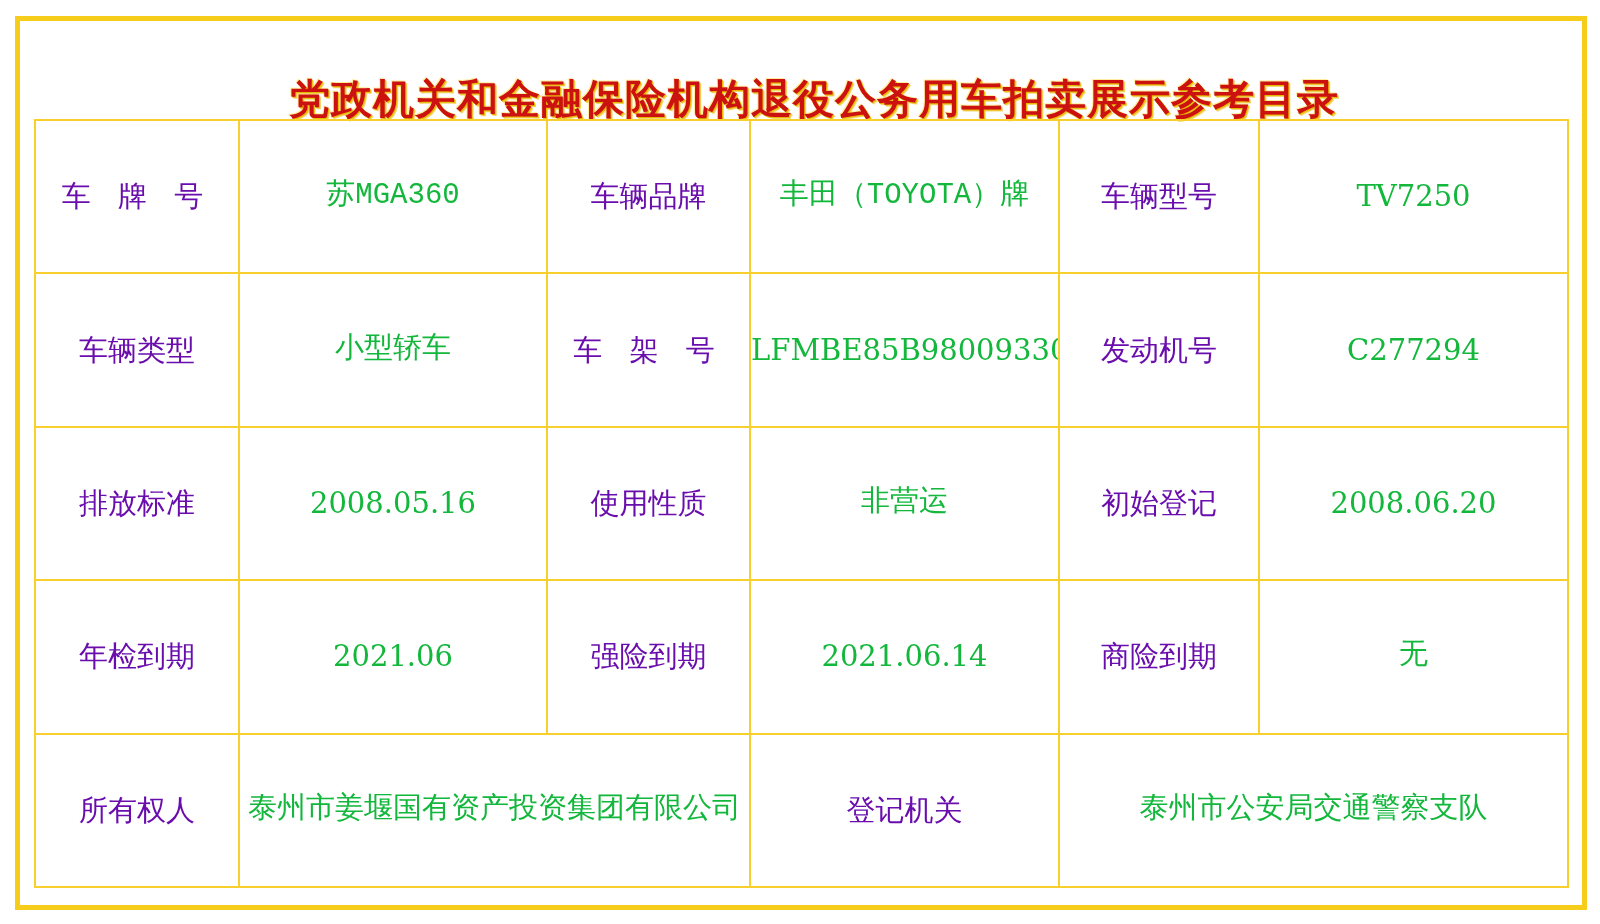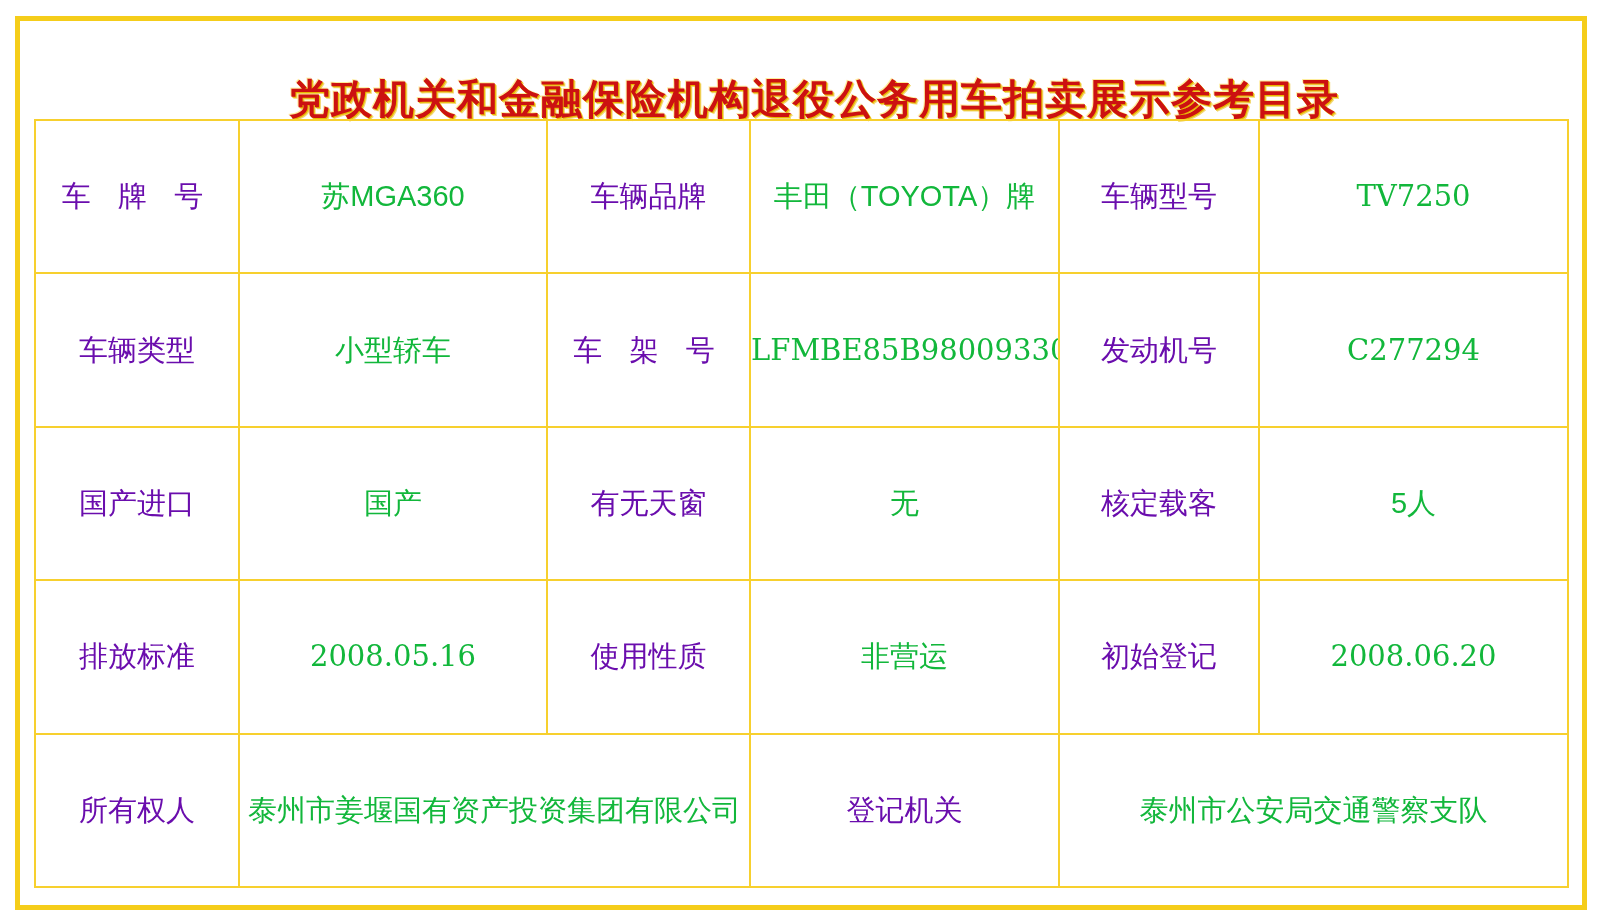--- a/index.html
+++ b/index.html
@@ -86,21 +86,21 @@
     font-family: "DejaVu Sans", "Liberation Sans", sans-serif;
     font-weight: normal;
     letter-spacing: 0px;
   }
   .val {
     color: #12B73B;
     font-family: "DejaVu Serif", "Liberation Serif", serif;
     font-weight: normal;
   }
   .val-cjk {
-    font-family: Liberation Sans, sans-serif;
+    font-family: Liberation Mono, monospace;
   }
   .val-long {
     font-size: 27px;
     letter-spacing: 0px;
   }
   .lbl-sp { letter-spacing: 9px; padding-left: 9px; }
 
   
   col.c1 { width: 204px; }
   col.c2 { width: 308px; }
@@ -141,40 +141,40 @@
 
       <tr>
         <td class="lbl">车辆类型</td>
         <td class="val val-cjk">小型轿车</td>
         <td class="lbl lbl-sp">车 架 号</td>
         <td class="val val-long">LFMBE85B980093306</td>
         <td class="lbl">发动机号</td>
         <td class="val">C277294</td>
       </tr>
 
-      <tr>
-        <td class="lbl">国产进口</td>
-        <td class="val val-cjk">国产</td>
-        <td class="lbl">有无天窗</td>
-        <td class="val val-cjk">无</td>
-        <td class="lbl">核定载客</td>
-        <td class="val val-cjk">5人</td>
-      </tr>
 
 
 
       <tr>
         <td class="lbl">排放标准</td>
         <td class="val">2008.05.16</td>
         <td class="lbl">使用性质</td>
         <td class="val val-cjk">非营运</td>
         <td class="lbl">初始登记</td>
         <td class="val">2008.06.20</td>
       </tr>
 
+      <tr>
+        <td class="lbl">年检到期</td>
+        <td class="val">2021.06</td>
+        <td class="lbl">强险到期</td>
+        <td class="val">2021.06.14</td>
+        <td class="lbl">商险到期</td>
+        <td class="val val-cjk">无</td>
+      </tr>
 
       <tr>
         <td class="lbl">所有权人</td>
         <td class="val val-cjk val-long" colspan="2">泰州市姜堰国有资产投资集团有限公司</td>
         <td class="lbl">登记机关</td>
         <td class="val val-cjk" colspan="2">泰州市公安局交通警察支队</td>
       </tr>
 
     </tbody>
   </table>

